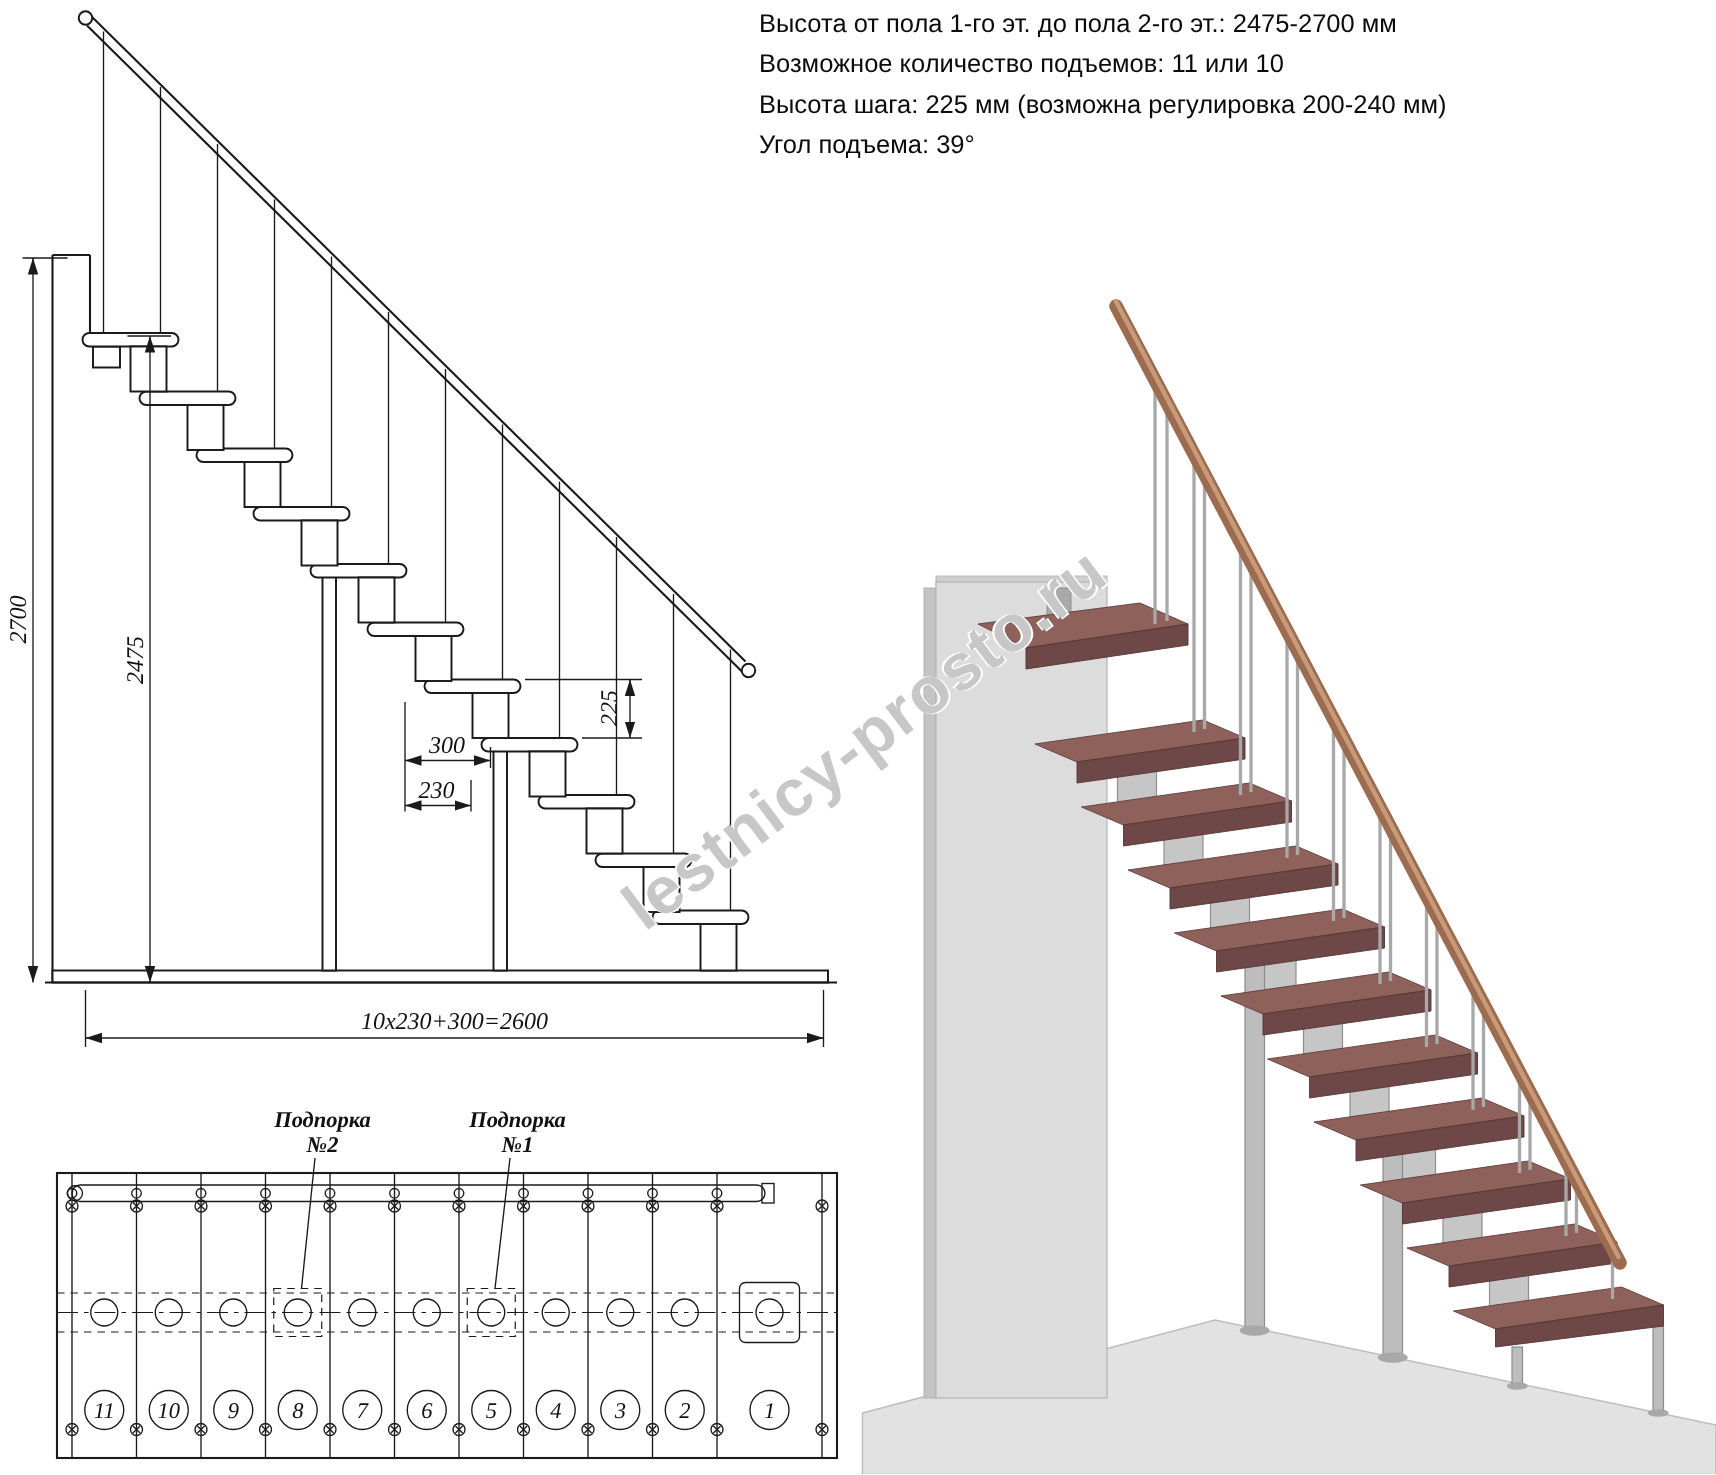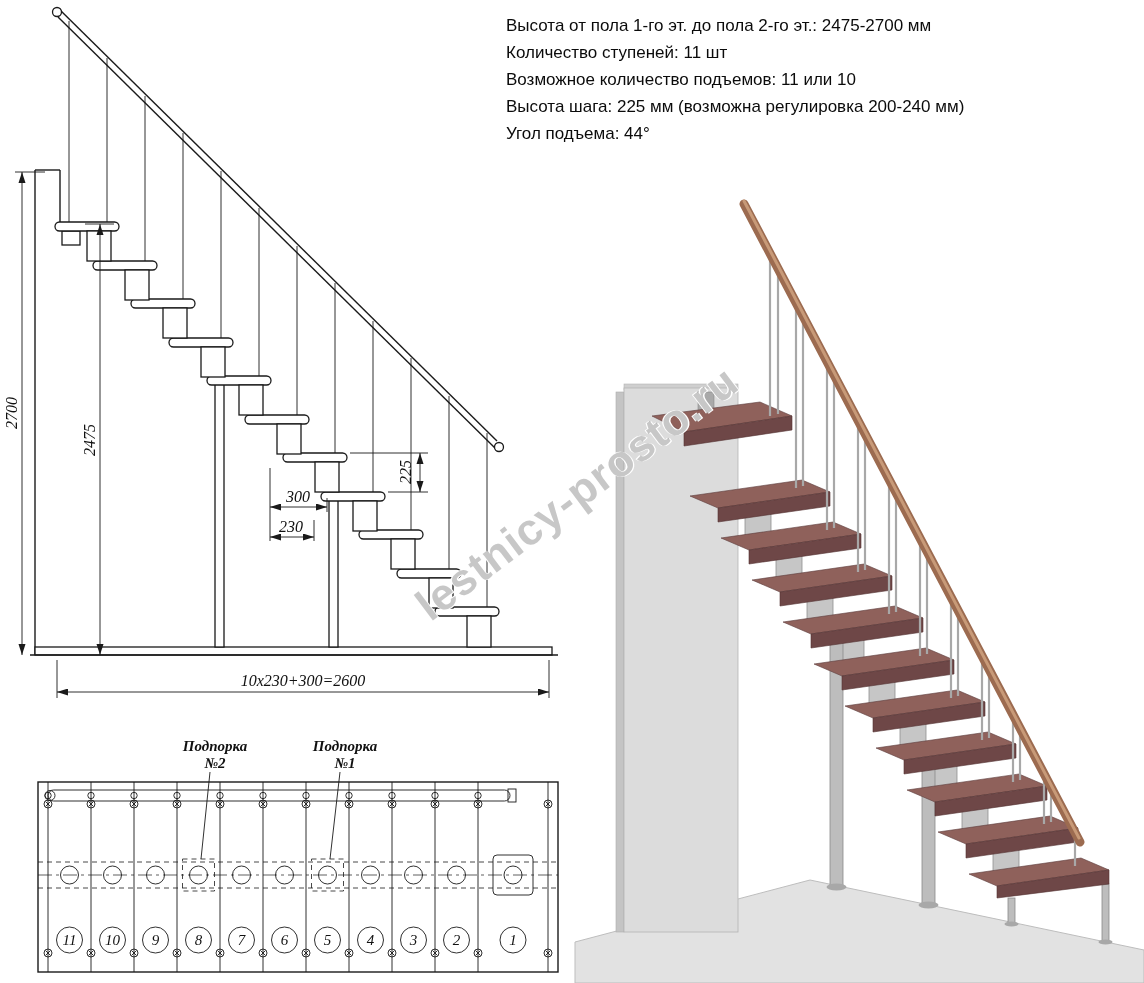--- a/index.html
+++ b/index.html
@@ -1,19 +1,19 @@
 <!DOCTYPE html>
 <html><head>
 <meta charset="utf-8">
 <style>
   html,body{margin:0;padding:0;background:#fff;}
   #page{position:relative;width:1144px;height:983px;background:#fff;overflow:hidden;
         font-family:"Liberation Sans",sans-serif;color:#111;}
   
-  #specs{position:absolute;left:506px;top:12px;width:632px;}
+  #specs{position:absolute;left:506px;top:2px;width:632px;}
   .spec-line{font-size:17px;line-height:27px;white-space:nowrap;color:#0b0b0b;}
   
   .ln{stroke:#1a1a1a;stroke-width:1.4;fill:none;}
   .thin{stroke:#1a1a1a;stroke-width:0.9;fill:none;}
   .wfill{fill:#ffffff;stroke:#1a1a1a;stroke-width:1.3;}
   .dim{stroke:#1a1a1a;stroke-width:0.9;fill:none;}
   .dimtext{font-family:"Liberation Serif",serif;font-style:italic;font-size:16px;fill:#111;}
   .plantext{font-family:"Liberation Serif",serif;font-style:italic;font-weight:bold;font-size:15px;fill:#111;}
   .numtext{font-family:"Liberation Serif",serif;font-style:italic;font-size:15px;fill:#111;}
   .dash{stroke:#1a1a1a;stroke-width:0.8;fill:none;stroke-dasharray:5 4;}
@@ -29,24 +29,23 @@
     color:rgba(148,148,148,0.52);text-shadow:1px 1px 0 #fff,-1px -1px 0 #fff;z-index:40;
     font-family:"Liberation Sans",sans-serif;}
 </style>
 </head>
 <body>
 
 <div id="page">
 
   <div id="specs">
     <div class="spec-line">Высота от пола 1-го эт. до пола 2-го эт.: 2475-2700 мм</div>
-    <div class="spec-line">Количество ступеней: 11 шт</div>
     <div class="spec-line">Возможное количество подъемов: 11 или 10</div>
     <div class="spec-line">Высота шага: 225 мм (возможна регулировка 200-240 мм)</div>
-    <div class="spec-line">Угол подъема: 44°</div>
+    <div class="spec-line">Угол подъема: 39°</div>
   </div>
 
   <svg width="570" height="735" viewBox="0 0 570 735" style="position:absolute;left:0;top:0;">
     <defs>
       <marker id="arrE" markerUnits="userSpaceOnUse" markerWidth="12" markerHeight="8" refX="11" refY="3.5" orient="auto">
         <path d="M0,0 L11,3.5 L0,7 Z" fill="#1a1a1a"></path>
       </marker>
       <marker id="arrS" markerUnits="userSpaceOnUse" markerWidth="12" markerHeight="8" refX="1" refY="3.5" orient="auto">
         <path d="M12,0 L1,3.5 L12,7 Z" fill="#1a1a1a"></path>
       </marker>

